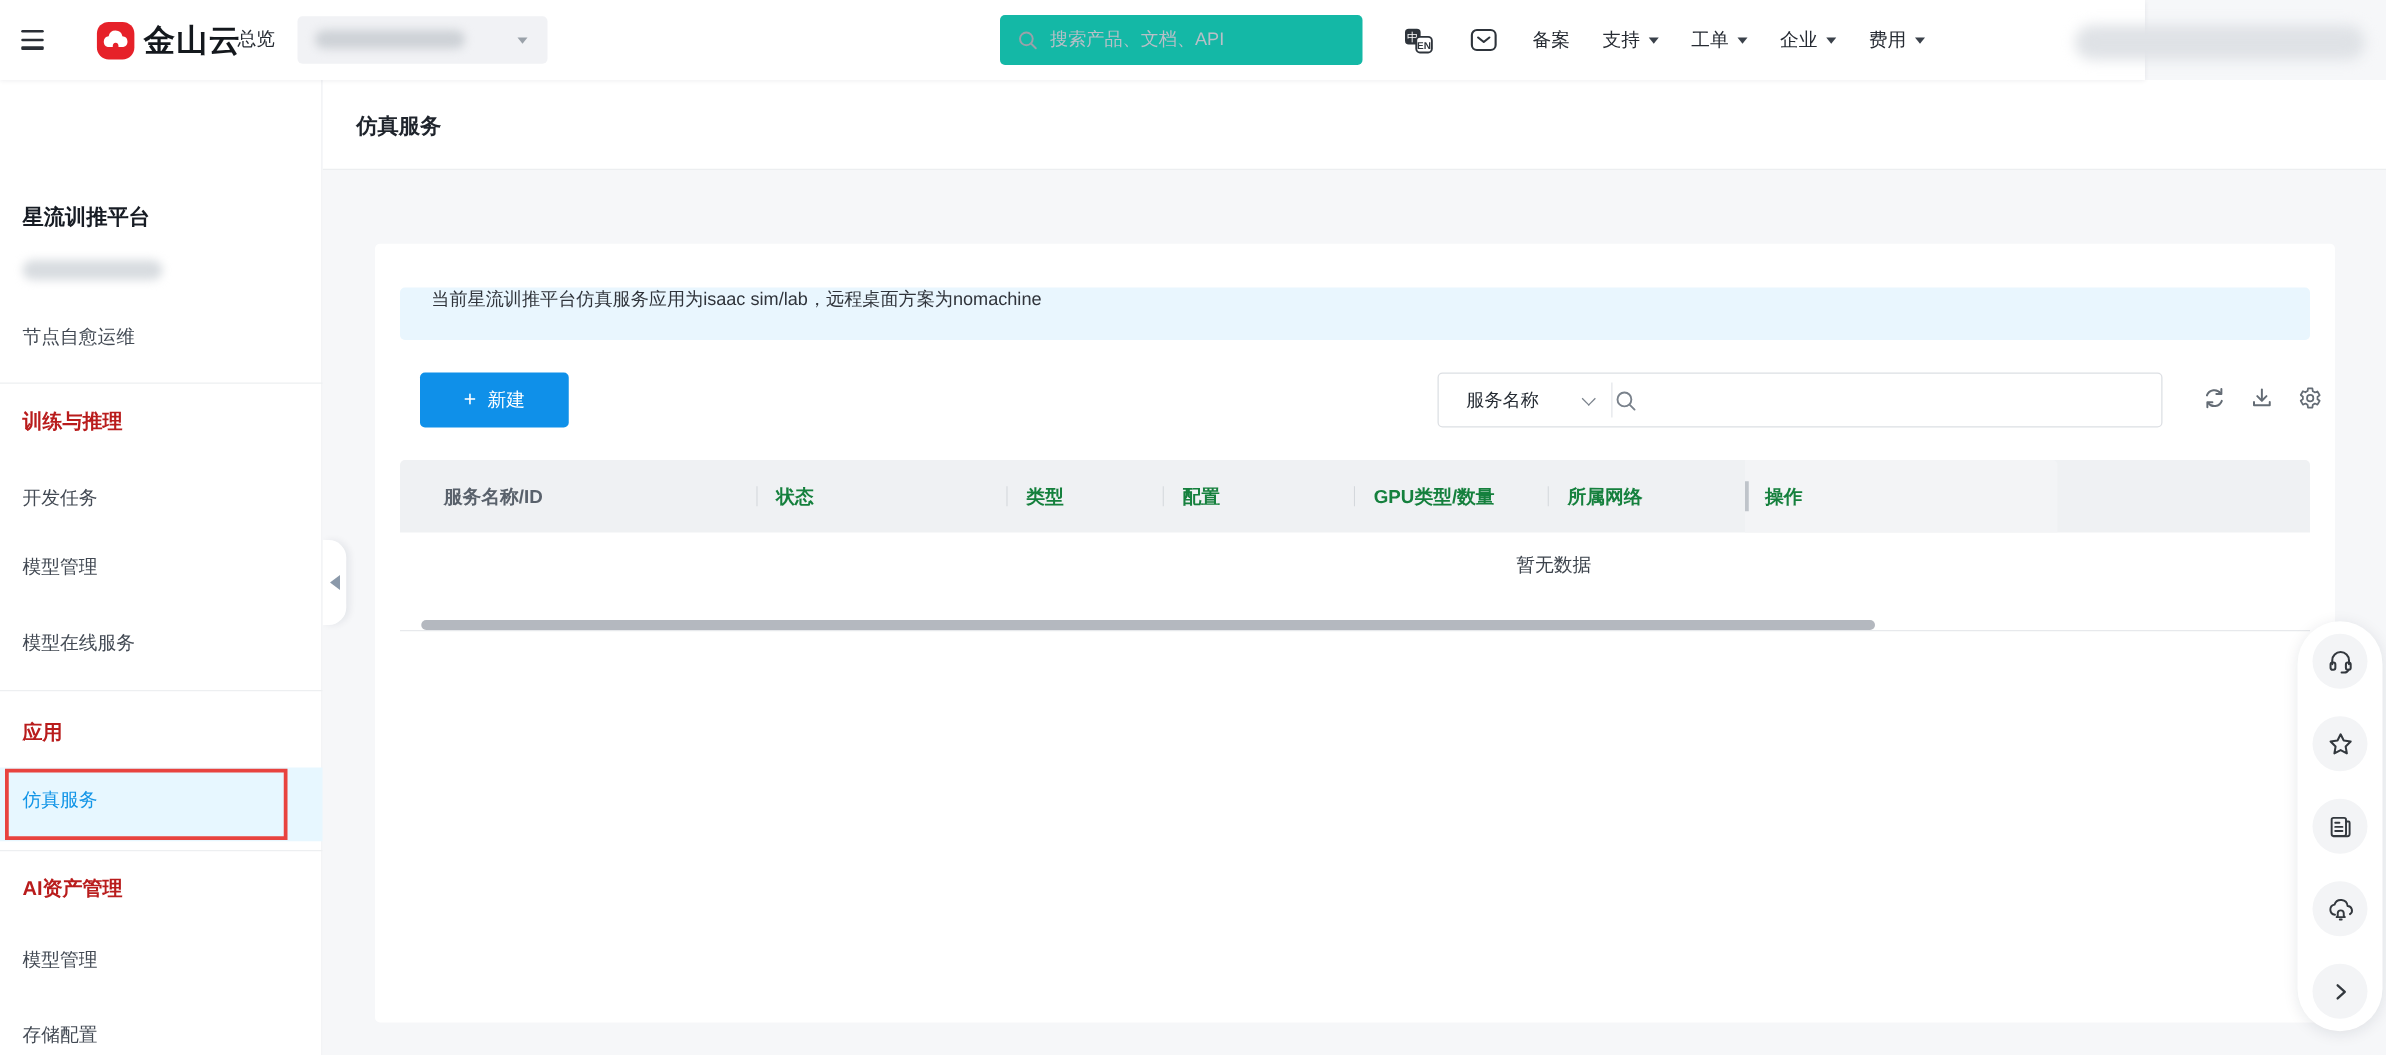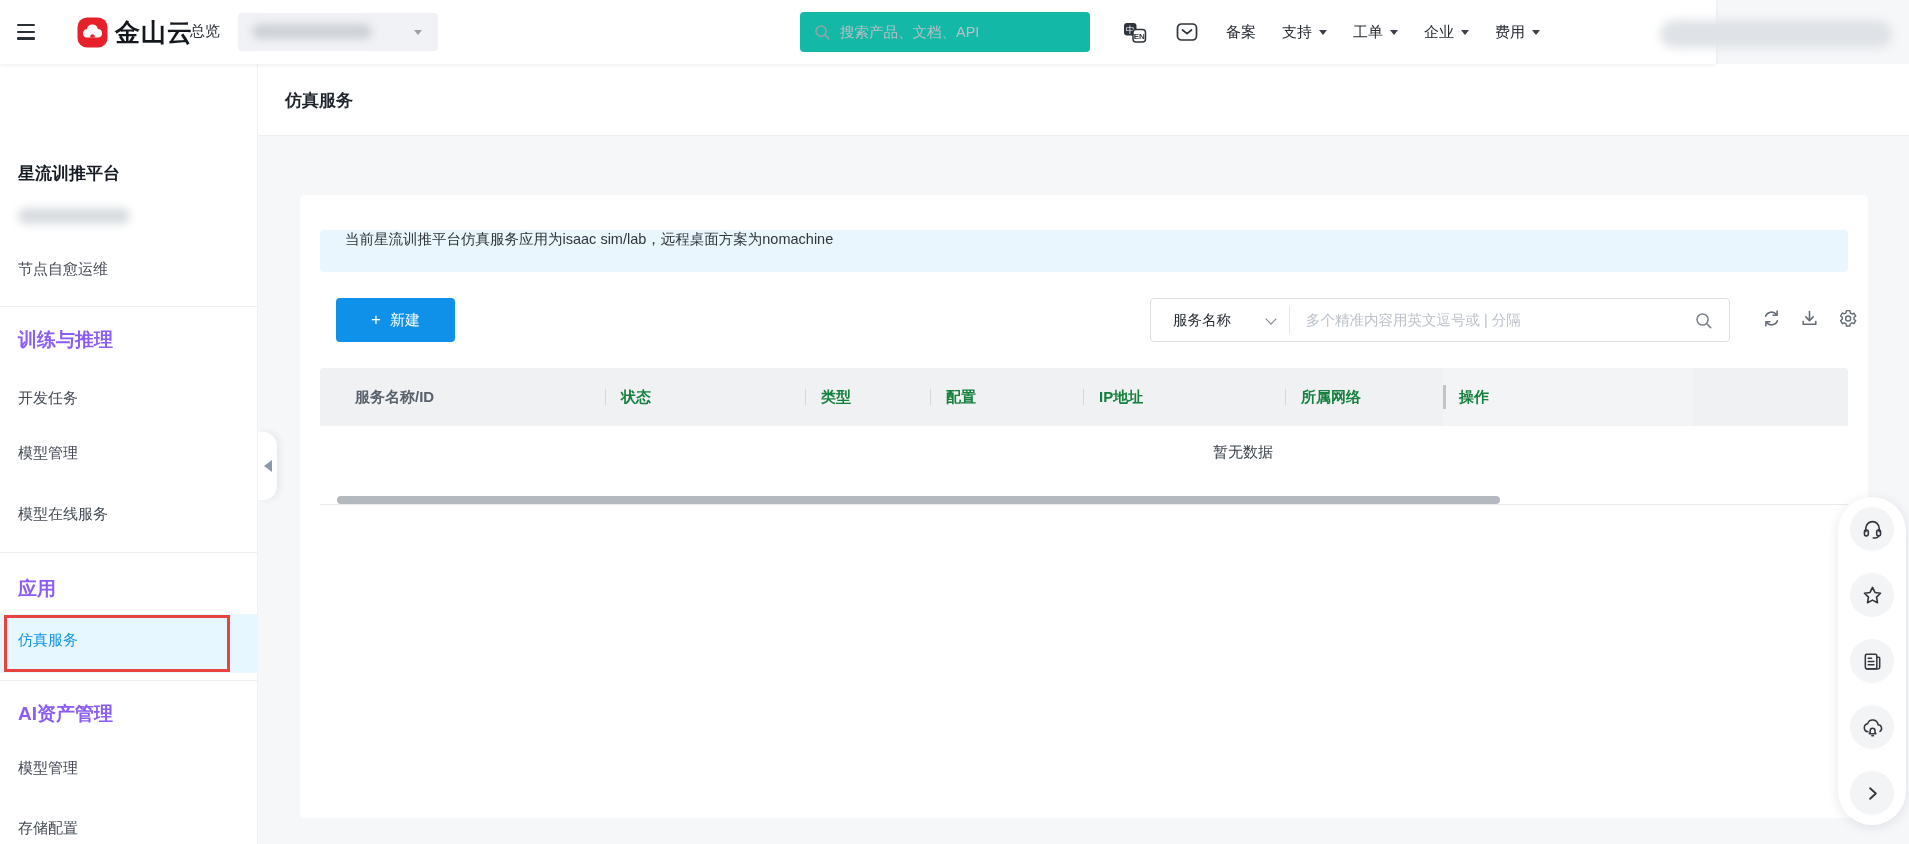--- a/index.html
+++ b/index.html
@@ -42,21 +42,21 @@
     background:#dfe2e6; border-radius:14px; filter:blur(5px); cursor:pointer;
   }
   
   .sidebar {
     position:absolute; left:0; top:64px; width:258px; height:780px;
     background:#ffffff; z-index:20; border-right:1px solid #f0f1f3;
   }
   .sb-title { position:absolute; left:18px; top:98px; font-size:17px; font-weight:700; color:#171c24; }
   .sb-blur-item { position:absolute; left:18px; top:144px; width:112px; height:16px; background:#d8dce0; border-radius:8px; filter:blur(4px); }
   .sb-item { position:absolute; left:18px; font-size:15px; color:#434a54; cursor:pointer; }
-  .sb-section { position:absolute; left:18px; font-size:19px; font-weight:700; color:#8b5cf6; }
+  .sb-section { position:absolute; left:18px; font-size:16px; font-weight:700; color:#b91c1c; }
   .sb-divider { position:absolute; left:0; width:258px; height:1px; background:#edeff1; }
   .sb-selected-bg { position:absolute; left:0; top:550px; width:258px; height:59px; background:#e7f7ff; }
   .sb-highlight { position:absolute; left:4px; top:551px; width:226px; height:57px; border:3px solid #e8433f; z-index:3; }
   .sb-item.selected { color:#1295e7; z-index:4; }
   .collapse-tab {
     position:absolute; left:258px; top:432px; width:19px; height:68px;
     background:#ffffff; border-radius:0 14px 14px 0; box-shadow:3px 0 6px rgba(20,30,50,.07);
     cursor:pointer; z-index:19; display:flex; align-items:center; justify-content:center;
   }
   .collapse-tri { width:0; height:0; border-top:6px solid transparent; border-bottom:6px solid transparent; border-right:8px solid #8b99aa; }
@@ -229,21 +229,20 @@
       <span class="plus">+</span>
       <span>新建</span>
     </button>
 
     <div class="filter-group">
       <div class="filter-select">
         <span class="filter-select-label">服务名称</span>
         <span class="chev-down"></span>
       </div>
       <div class="filter-divider"></div>
-      <input class="filter-input" placeholder="多个精准内容用英文逗号或 | 分隔" style="">
       <span class="filter-search-icon">
         <svg width="21" height="21" viewBox="0 0 22 22" fill="none" stroke="#7a828c" stroke-width="1.6" stroke-linecap="round">
           <circle cx="10" cy="10" r="5.8"></circle>
             <line x1="14.5" y1="14.5" x2="18.5" y2="18.5"></line>
         </svg>
       </span>
     </div>
 
     <div class="mini-tools">
       <span class="tool">
@@ -278,23 +277,23 @@
           <span>状态</span>
         </div>
       <div class="th" style="width:125px">
           <span class="sep"></span>
           <span>类型</span>
         </div>
       <div class="th" style="width:153px">
           <span class="sep"></span>
           <span>配置</span>
         </div>
-      <div class="th" style="width:202px">
-          <span class="sep"></span>
-          <span>IP地址</span>
+      <div class="th" style="width:155px">
+          <span class="sep"></span>
+          <span>GPU类型/数量</span>
         </div>
       <div class="th" style="width:158px">
           <span class="sep"></span>
           <span>所属网络</span>
         </div>
       <div class="th ops" style="width:250px">
           <span class="sep"></span>
           <span>操作</span>
         </div>
     </div>

